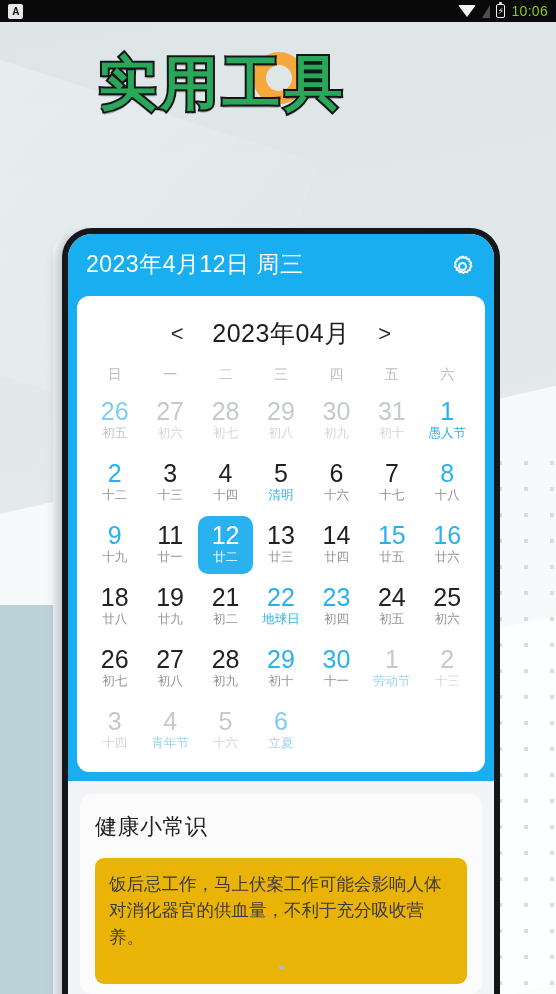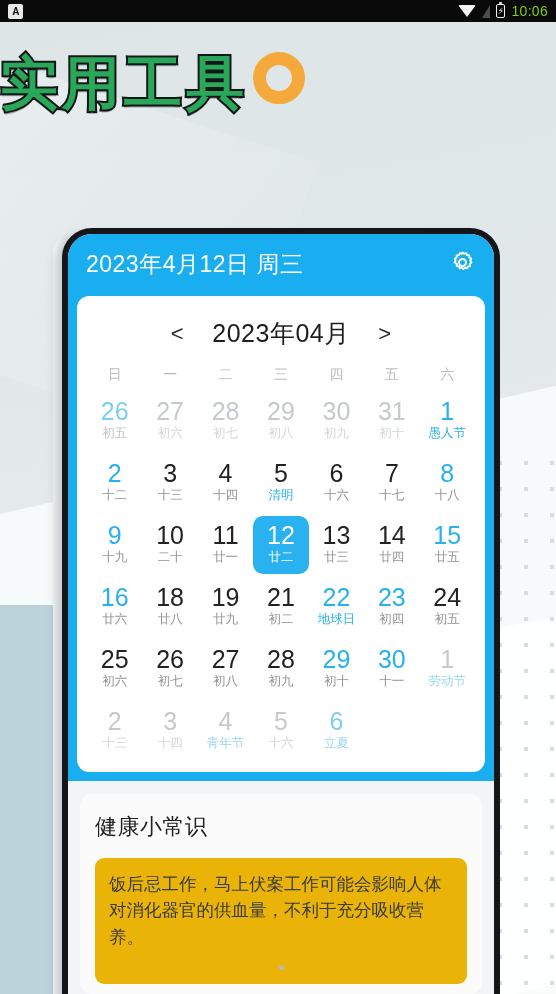--- a/index.html
+++ b/index.html
@@ -109,21 +109,21 @@
   .bg-tri {
     position: absolute; left: -80px; top: 8%;
     width: 360px; height: 300px;
     background: linear-gradient(120deg, rgba(255,255,255,0.30), rgba(255,255,255,0));
     transform: rotate(18deg);
   }
 
   
   .hero {
     position: absolute; top: 46px; left: 0; width: 445px;
-    text-align: left;
+    text-align: center;
     z-index: 8;
   }
   .hero-ring {
     position: absolute;
     left: 253px; top: 6px;
     width: 52px; height: 52px;
     border: 13px solid #f5a83b;
     border-radius: 50%;
   }
   .hero-title {
@@ -158,21 +158,21 @@
     width: 16px; height: 772px;
     background: linear-gradient(90deg, #f4f7f8, #dfe5e8);
     border-radius: 22px 0 0 0;
     z-index: 11;
   }
 
   
   .appbar {
     background: #18aeef;
     padding: 15px 18px 16px 18px;
-    display: flex; align-items: flex-start;
+    display: flex; align-items: flex-end;
   }
   .appbar-date {
     color: #ffffff;
     font-size: 23px;
     letter-spacing: 0.5px;
   }
   .gear {
     margin-left: auto;
     width: 27px; height: 27px;
     flex: 0 0 auto;
@@ -385,24 +385,20 @@
           </div>
           <div class="cell blue">
             <div class="d">8</div>
             <div class="l">十八</div>
           </div>
           <div class="cell blue">
             <div class="d">9</div>
             <div class="l">十九</div>
           </div>
           <div class="cell">
-            <div class="d">10</div>
-            <div class="l">二十</div>
-          </div>
-          <div class="cell">
             <div class="d">11</div>
             <div class="l">廿一</div>
           </div>
           <div class="cell sel">
             <div class="d">12</div>
             <div class="l">廿二</div>
           </div>
           <div class="cell">
             <div class="d">13</div>
             <div class="l">廿三</div>

